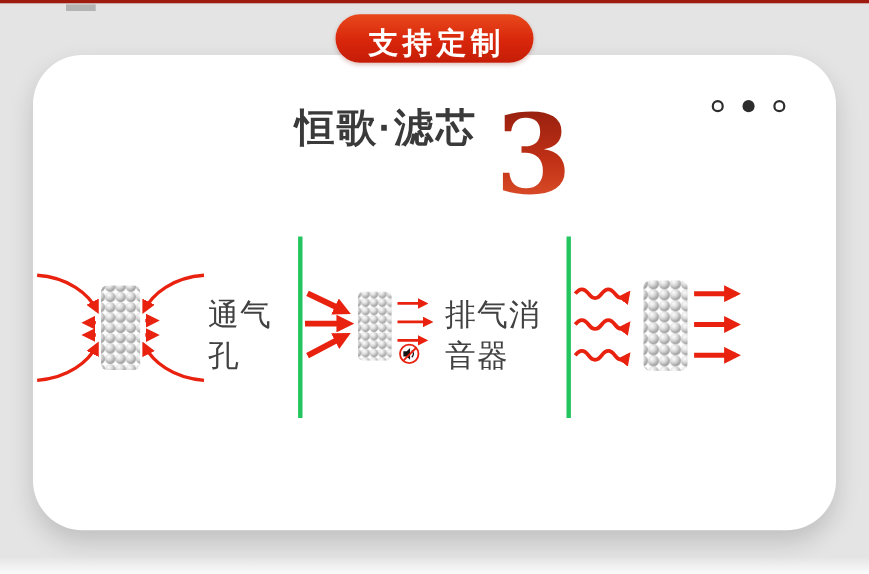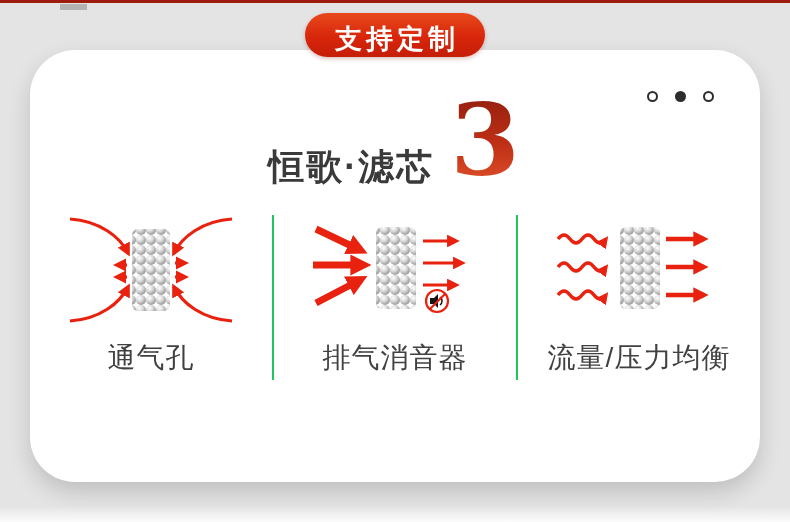--- a/index.html
+++ b/index.html
@@ -17,30 +17,30 @@
 
   .card{position:absolute;left:30px;top:50px;width:730px;height:432px;background:#fff;
     border-radius:45px;box-shadow:0 10px 22px rgba(0,0,0,.16);z-index:2;}
 
   .dots{position:absolute;top:41px;right:46px;display:flex;gap:17px;}
   .dot{width:11px;height:11px;border-radius:50%;box-sizing:border-box;cursor:pointer;}
   .dot.inactive{border:2.5px solid #2d2d2d;background:transparent;}
   .dot.active{background:#2d2d2d;}
 
   .title-row{position:absolute;top:42px;left:0;width:100%;height:100px;
-    display:flex;align-items:flex-end;justify-content:center;gap:14px;}
+    display:flex;align-items:flex-start;justify-content:center;gap:14px;}
   .title-text{font-size:36px;font-weight:700;color:#3a3a3a;letter-spacing:2px;}
   .big-num{font-family:"DejaVu Serif","Liberation Serif",serif;font-size:100px;font-weight:700;
     line-height:1;background:linear-gradient(180deg,#8f1d0d 0%,#c03016 55%,#e1542c 100%);
     -webkit-background-clip:text;background-clip:text;color:transparent;
     margin:0 2px;transform:translateY(-2px);}
 
   .features{position:absolute;top:165px;left:0;width:100%;height:165px;display:flex;}
-  .feature{flex:1;display:flex;flex-direction:column;align-items:center;}
-  .feature + .feature{border-left:2px solid #22c55e;}
+  .feature{flex:1;display:flex;flex-direction:row;align-items:center;}
+  .feature + .feature{border-left:4px solid #22c55e;}
   .feature svg{width:170px;height:110px;display:block;}
   .caption{margin-top:14px;font-size:28px;font-weight:500;color:#414141;letter-spacing:1px;}
 
   .bottom-fade{position:absolute;left:0;bottom:0;width:100%;height:16px;
     background:linear-gradient(180deg,rgba(228,228,228,0),#fbfbfb);z-index:1;}
 </style>
 </head>
 <body>
 
 <div class="stage">
@@ -158,20 +158,19 @@
             <path d="M4,24 q6,-8 12,0 t12,0 t12,0 t12,0" marker-end="url(#ah3)"></path>
             <path d="M4,52 q6,-8 12,0 t12,0 t12,0 t12,0" marker-end="url(#ah3)"></path>
             <path d="M4,80 q6,-8 12,0 t12,0 t12,0 t12,0" marker-end="url(#ah3)"></path>
           </g>
           <g stroke="#e8220f" stroke-width="4.5" fill="none">
             <line x1="112" y1="24" x2="150" y2="24" marker-end="url(#ah3)"></line>
             <line x1="112" y1="52" x2="150" y2="52" marker-end="url(#ah3)"></line>
             <line x1="112" y1="80" x2="150" y2="80" marker-end="url(#ah3)"></line>
           </g>
         </svg>
-        <div class="caption">流量/压力均衡</div>
       </div>
 
     </div>
   </div>
 
   <div class="bottom-fade"></div>
 </div>
 
 </body></html>

